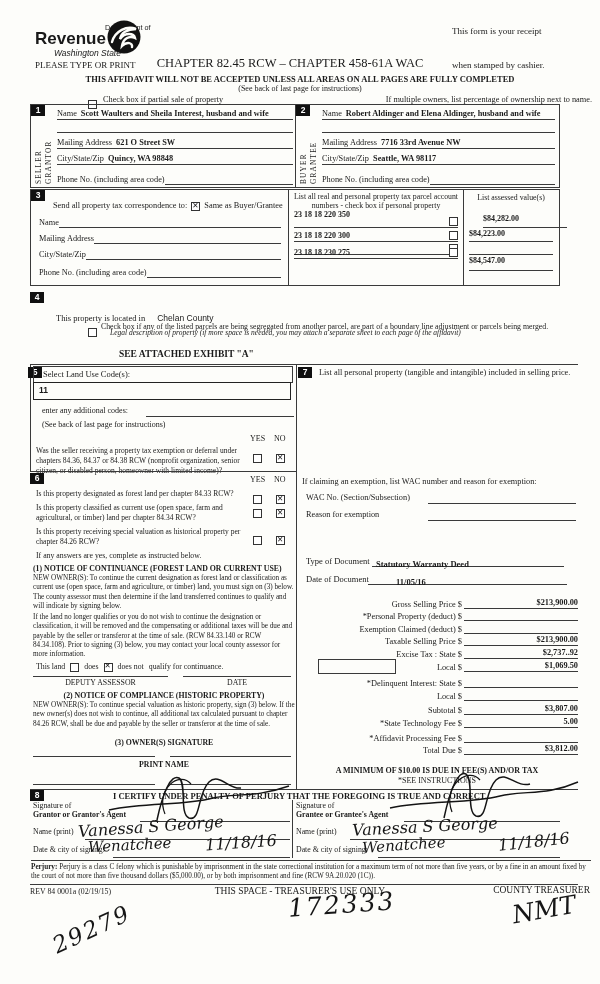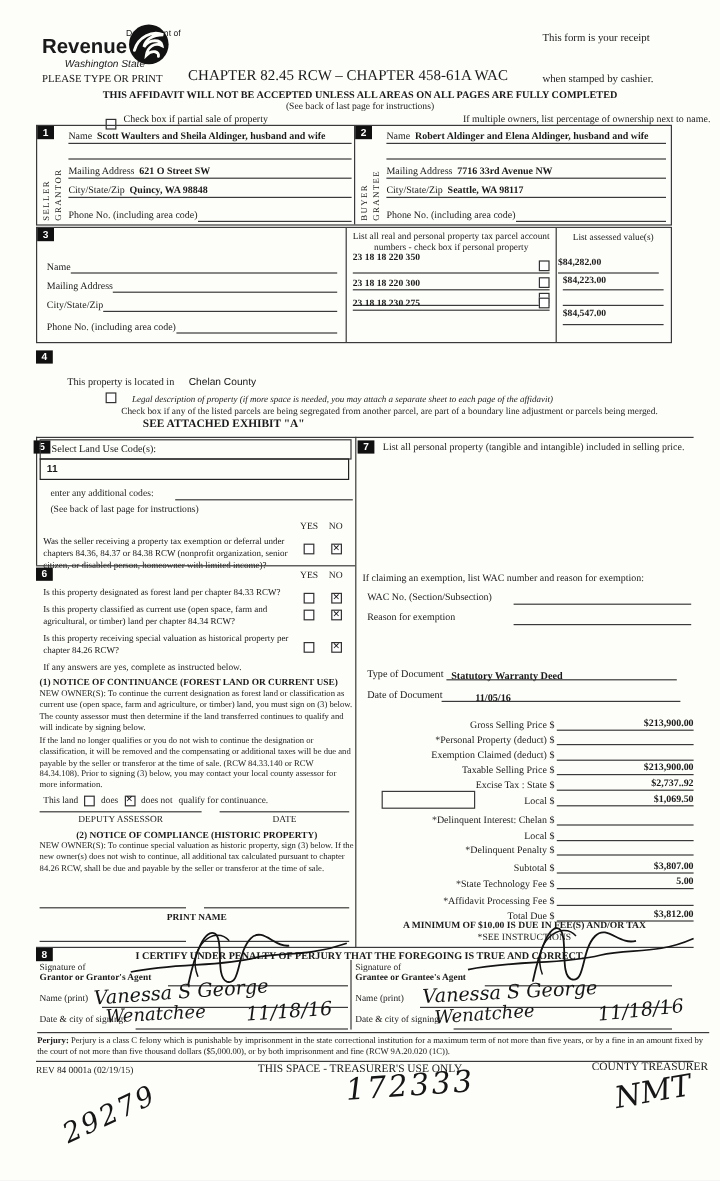--- a/index.html
+++ b/index.html
@@ -65,21 +65,21 @@
 
   <div class="a box" style="left:30px;top:104px;width:528px;height:82px;">
 
     <div class="a" style="left:0;top:0;width:264px;height:82px;">
       <div class="a badge" style="left:0;top:0;">1</div>
       <div class="a vl" style="left:3px;top:15px;height:64px;">
         <span>SELLER</span>
           <span>GRANTOR</span>
       </div>
       <div class="a r ul" style="left:26px;top:0;width:236px;height:14px;">
-        <span class="f83">Name</span>&nbsp;<span class="f83 b">Scott Waulters and Sheila Aldinger,  husband and wife</span>
+        <span class="f83">Name</span>&nbsp;<span class="f83 b">Scott Waulters and Sheila Interest,  husband and wife</span>
       </div>
       <div class="a ul" style="left:26px;top:14px;width:236px;height:13px;"></div>
       <div class="a r ul" style="left:26px;top:27px;width:236px;height:16px;">
         <span class="f83">Mailing Address</span>&nbsp;<span class="f83 b">621 O Street SW</span>
       </div>
       <div class="a r ul" style="left:26px;top:43px;width:236px;height:16px;">
         <span class="f83">City/State/Zip</span>&nbsp;<span class="f83 b">Quincy, WA  98848</span>
       </div>
       <div class="a r" style="left:26px;top:59px;width:236px;height:21px;">
         <span class="f83">Phone No. (including area code)</span>
@@ -107,20 +107,25 @@
         <span class="f83">Phone No. (including area code)</span>
           <span class="gl"></span>
       </div>
     </div>
   </div>
 
   <div class="a box" style="left:30px;top:189px;width:528px;height:95px;">
     <div class="a badge" style="left:0;top:0;">3</div>
 
     <div class="a" style="left:0;top:0;width:257px;height:95px;">
+      <div class="a r" style="left:22px;top:3px;">
+        <span class="f83">Send all property tax correspondence to:</span>&nbsp;
+        <span class="cb checked"></span>&nbsp;
+        <span class="f83">Same as Buyer/Grantee</span>
+      </div>
       <div class="a r" style="left:8px;top:24px;width:242px;height:14px;">
         <span class="f83">Name</span>
           <span class="gl"></span>
       </div>
       <div class="a r" style="left:8px;top:40px;width:242px;height:14px;">
         <span class="f83">Mailing Address</span>
           <span class="gl"></span>
       </div>
       <div class="a r" style="left:8px;top:56px;width:242px;height:14px;">
         <span class="f83">City/State/Zip</span>
@@ -152,34 +157,34 @@
       </div>
       <div class="a r ul" style="left:5px;top:53px;width:164px;height:15px;">
         <span class="f8 b">23 18 18 230 275</span>
         <span style="flex:1;"></span>
           <span class="cb" style="margin-bottom:1px;"></span>
       </div>
     </div>
 
     <div class="a" style="left:432px;top:0;width:95px;height:95px;border-left:1px solid #3a3a3a;">
       <div class="a f78 ctr" style="left:1px;top:3px;width:92px;">List assessed value(s)</div>
-      <div class="a ul f8 b" style="left:1px;top:24px;width:84px;height:13px;">$84,282.00</div>
+      <div class="a ul f8 b" style="left:19px;top:24px;width:84px;height:13px;">$84,282.00</div>
       <div class="a ul f8 b" style="left:5px;top:39px;width:84px;height:12px;">$84,223.00</div>
       <div class="a ul f8 b" style="left:5px;top:53px;width:84px;height:11px;"></div>
       <div class="a ul f8 b" style="left:5px;top:66px;width:84px;height:14px;">$84,547.00</div>
     </div>
   </div>
 
   <div class="a badge" style="left:30px;top:292px;">4</div>
   <div class="a r" style="left:56px;top:306px;">
     <span class="f85">This property is located in</span>&nbsp;&nbsp;&nbsp;
     <span class="f85 sans">Chelan County</span>
   </div>
   <div class="a" style="left:88px;top:323px;"><span class="cb"></span></div>
-  <div class="a f78" style="left:101px;top:322px;width:488px;margin-top:16px;">Check box if any of the listed parcels are being segregated from another parcel, are part of a boundary line adjustment or parcels being merged.</div>
+  <div class="a f78" style="left:101px;top:322px;width:488px;">Check box if any of the listed parcels are being segregated from another parcel, are part of a boundary line adjustment or parcels being merged.</div>
   <div class="a f75" style="left:110px;top:328px;width:470px;font-style:italic;">Legal description of property (if more space is needed, you may attach a separate sheet to each page of the affidavit)</div>
   <div class="a b f95" style="left:119px;top:348px;">SEE ATTACHED EXHIBIT "A"</div>
 
   <div class="a" style="left:30px;top:364px;width:548px;border-top:1px solid #3a3a3a;height:0;"></div>
   <div class="a" style="left:296px;top:364px;height:426px;border-left:1px solid #3a3a3a;width:0;"></div>
   <div class="a" style="left:30px;top:364px;height:107px;border-left:1px solid #3a3a3a;width:0;"></div>
 
   <div class="a badge" style="left:28px;top:367px;">5</div>
   <div class="a box" style="left:33px;top:366px;width:258px;height:15px;">
     <span class="a f85" style="left:9px;top:2px;">Select Land Use Code(s):</span>
@@ -228,20 +233,21 @@
     <span>qualify for continuance.</span>
   </div>
 
   <div class="a ul" style="left:33px;top:666px;width:135px;height:10px;"></div>
   <div class="a ul" style="left:183px;top:666px;width:108px;height:10px;"></div>
   <div class="a f78 ctr" style="left:33px;top:678px;width:135px;">DEPUTY ASSESSOR</div>
   <div class="a f78 ctr" style="left:183px;top:678px;width:108px;">DATE</div>
 
   <div class="a f78 b ctr" style="left:33px;top:691px;width:262px;">(2) NOTICE OF COMPLIANCE (HISTORIC PROPERTY)</div>
   <div class="a f7" style="left:33px;top:701px;width:262px;">NEW OWNER(S): To continue special valuation as historic property, sign (3) below. If the new owner(s) does not wish to continue, all additional tax calculated pursuant to chapter 84.26 RCW, shall be due and payable by the seller or transferor at the time of sale.</div>
+  <div class="a f78 b ctr" style="left:33px;top:738px;width:262px;">(3) OWNER(S) SIGNATURE</div>
   <div class="a ul" style="left:33px;top:746px;width:122px;height:10px;"></div>
   <div class="a ul" style="left:170px;top:746px;width:121px;height:10px;"></div>
   <div class="a f78 b ctr" style="left:33px;top:760px;width:262px;">PRINT NAME</div>
   <div class="a ul" style="left:33px;top:774px;width:122px;height:10px;"></div>
   <div class="a ul" style="left:170px;top:774px;width:121px;height:10px;"></div>
 
   <div class="a badge" style="left:298px;top:367px;">7</div>
   <div class="a f83" style="left:319px;top:367px;width:252px;">List all personal property (tangible and intangible) included in selling price.</div>
 
   <div class="a f83" style="left:302px;top:476px;width:288px;">If claiming an exemption, list WAC number and reason for exemption:</div>
@@ -279,29 +285,25 @@
     <div class="mrow">
         <span class="mlabel">Excise Tax : State $</span>
         <span class="mline">$2,737..92</span>
       </div>
     <div class="mrow">
         <span class="mlabel">Local $</span>
         <span class="mline">$1,069.50</span>
       </div>
     <div style="height:4px;"></div>
     <div class="mrow">
-        <span class="mlabel">*Delinquent Interest: Chelan $</span>
+        <span class="mlabel">*Delinquent Interest: State $</span>
         <span class="mline"></span>
       </div>
     <div class="mrow">
         <span class="mlabel">Local $</span>
-        <span class="mline"></span>
-      </div>
-    <div class="mrow">
-        <span class="mlabel">*Delinquent Penalty $</span>
         <span class="mline"></span>
       </div>
     <div style="height:2px;"></div>
     <div class="mrow">
         <span class="mlabel">Subtotal $</span>
         <span class="mline">$3,807.00</span>
       </div>
     <div class="mrow">
         <span class="mlabel">*State Technology Fee $</span>
         <span class="mline">5.00</span>

